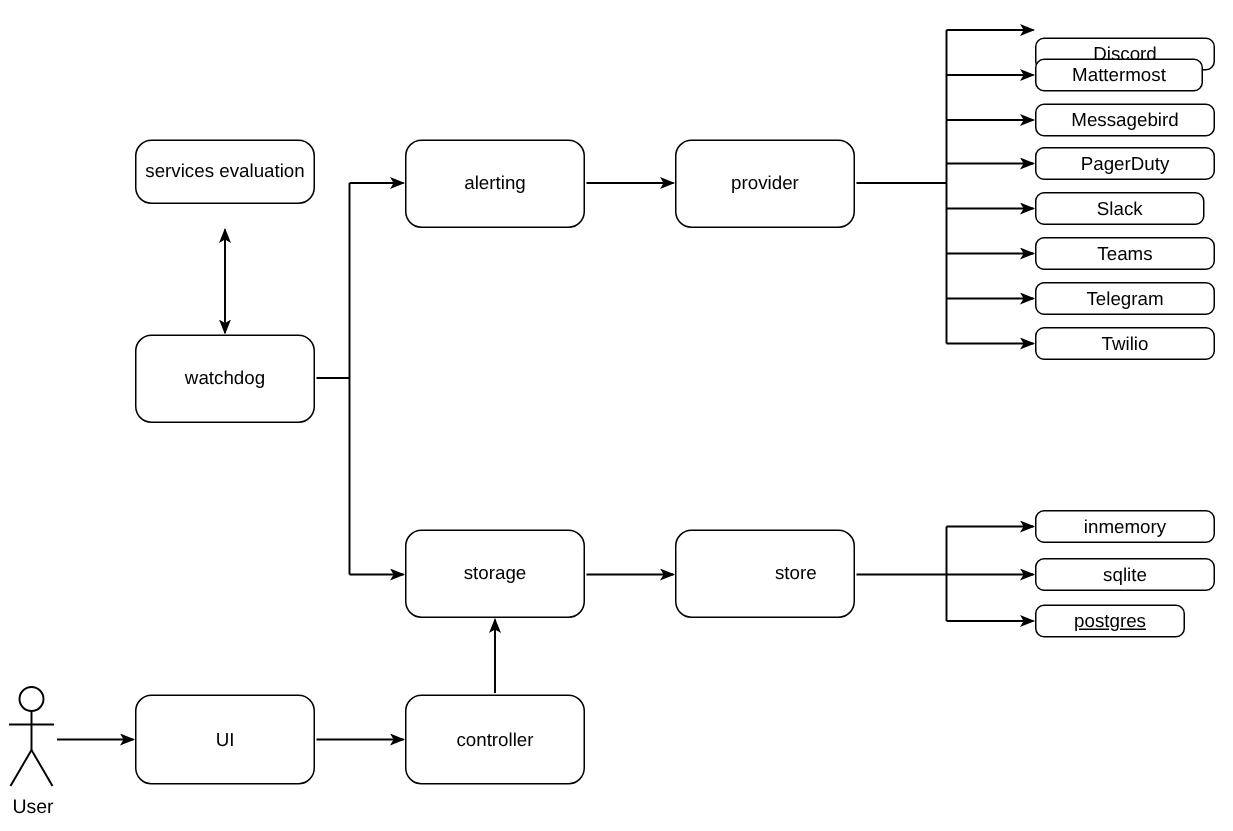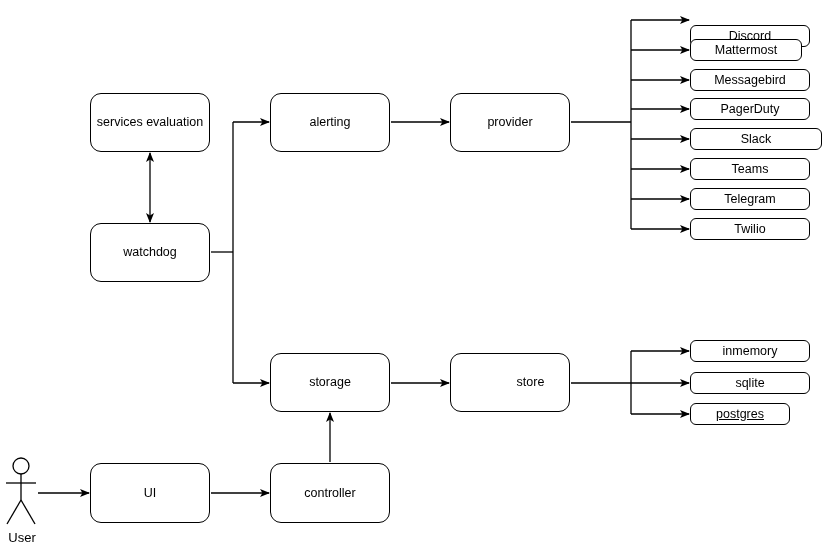--- a/index.html
+++ b/index.html
@@ -109,21 +109,21 @@
       <g>
         <circle cx="21" cy="466" r="8" fill="#ffffff"></circle>
         <line x1="21" y1="474" x2="21" y2="500"></line>
         <line x1="6" y1="483" x2="36" y2="483"></line>
         <line x1="21" y1="500" x2="7" y2="524"></line>
         <line x1="21" y1="500" x2="35" y2="524"></line>
       </g>
     </g>
   </svg>
 
-  <div class="node big" style="left:90px;top:93px;width:120px;height:59px;">
+  <div class="node big" style="left:90px;top:93px;width:120px;height:43px;">
     <span>services evaluation</span>
   </div>
 
   <div class="node big" style="left:90px;top:223px;width:120px;height:59px;">
     <span>watchdog</span>
   </div>
 
   <div class="node big" style="left:270px;top:93px;width:120px;height:59px;">
     <span>alerting</span>
   </div>
@@ -153,21 +153,21 @@
   </div>
   <div class="node leaf" style="left:690px;top:39px;width:112px;height:22px;">
     <span>Mattermost</span>
   </div>
   <div class="node leaf" style="left:690px;top:69px;width:120px;height:22px;">
     <span>Messagebird</span>
   </div>
   <div class="node leaf" style="left:690px;top:98px;width:120px;height:22px;">
     <span>PagerDuty</span>
   </div>
-  <div class="node leaf" style="left:690px;top:128px;width:132px;height:22px;">
+  <div class="node leaf" style="left:690px;top:128px;width:113px;height:22px;">
     <span>Slack</span>
   </div>
   <div class="node leaf" style="left:690px;top:158px;width:120px;height:22px;">
     <span>Teams</span>
   </div>
   <div class="node leaf" style="left:690px;top:188px;width:120px;height:22px;">
     <span>Telegram</span>
   </div>
   <div class="node leaf" style="left:690px;top:218px;width:120px;height:22px;">
     <span>Twilio</span>

